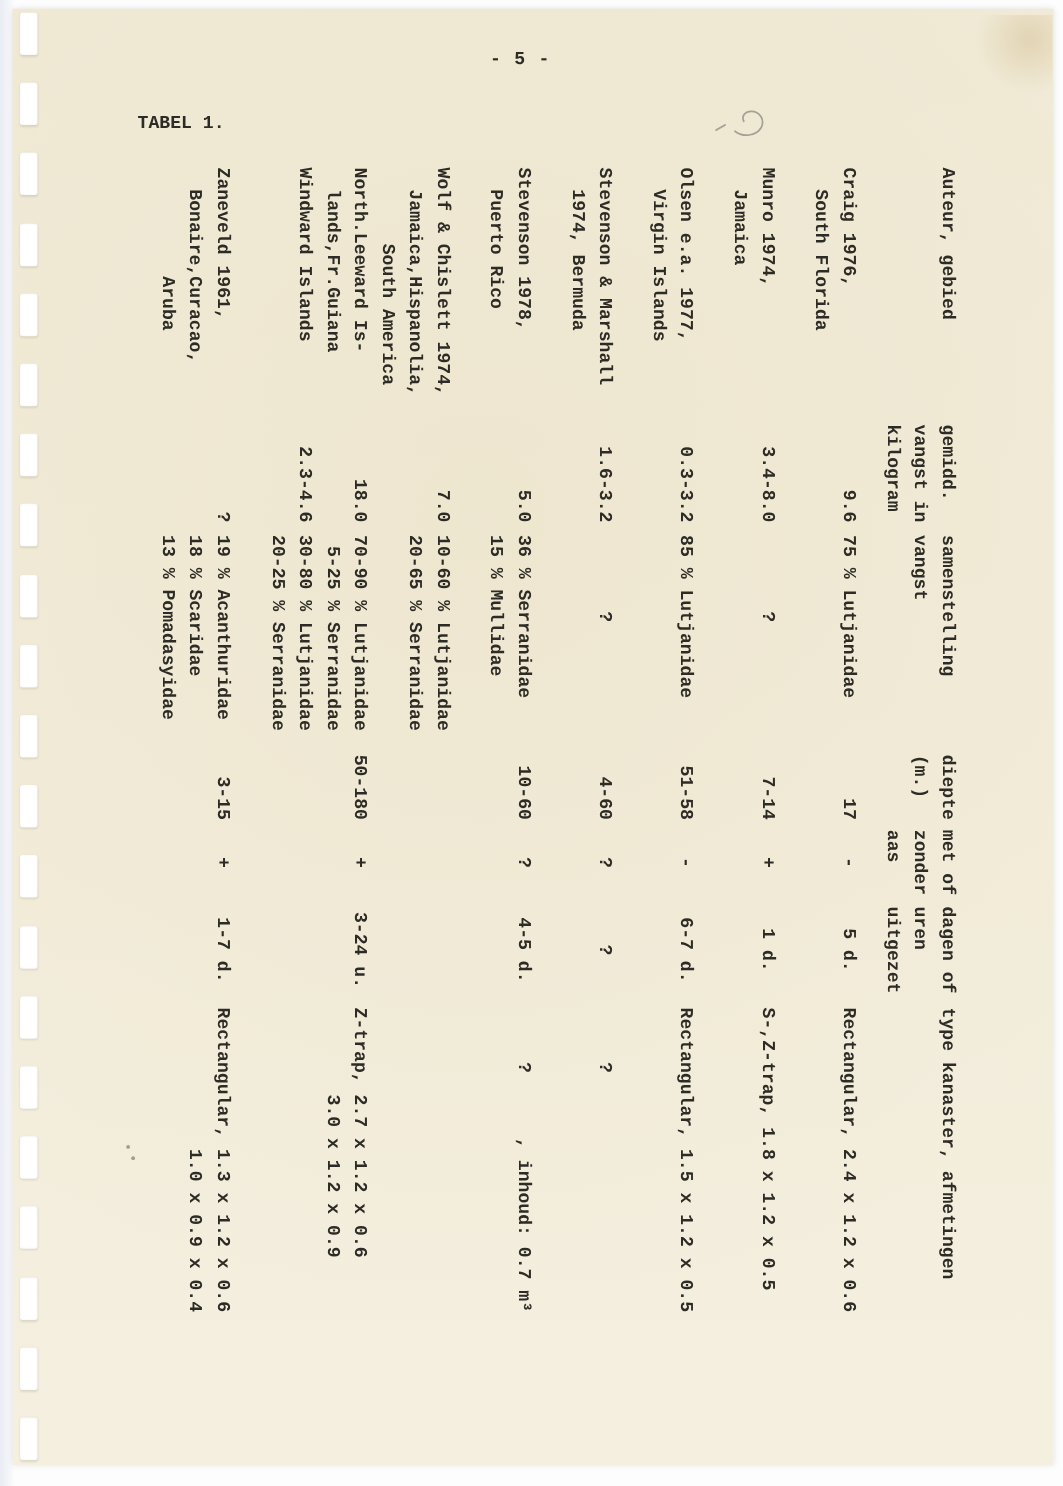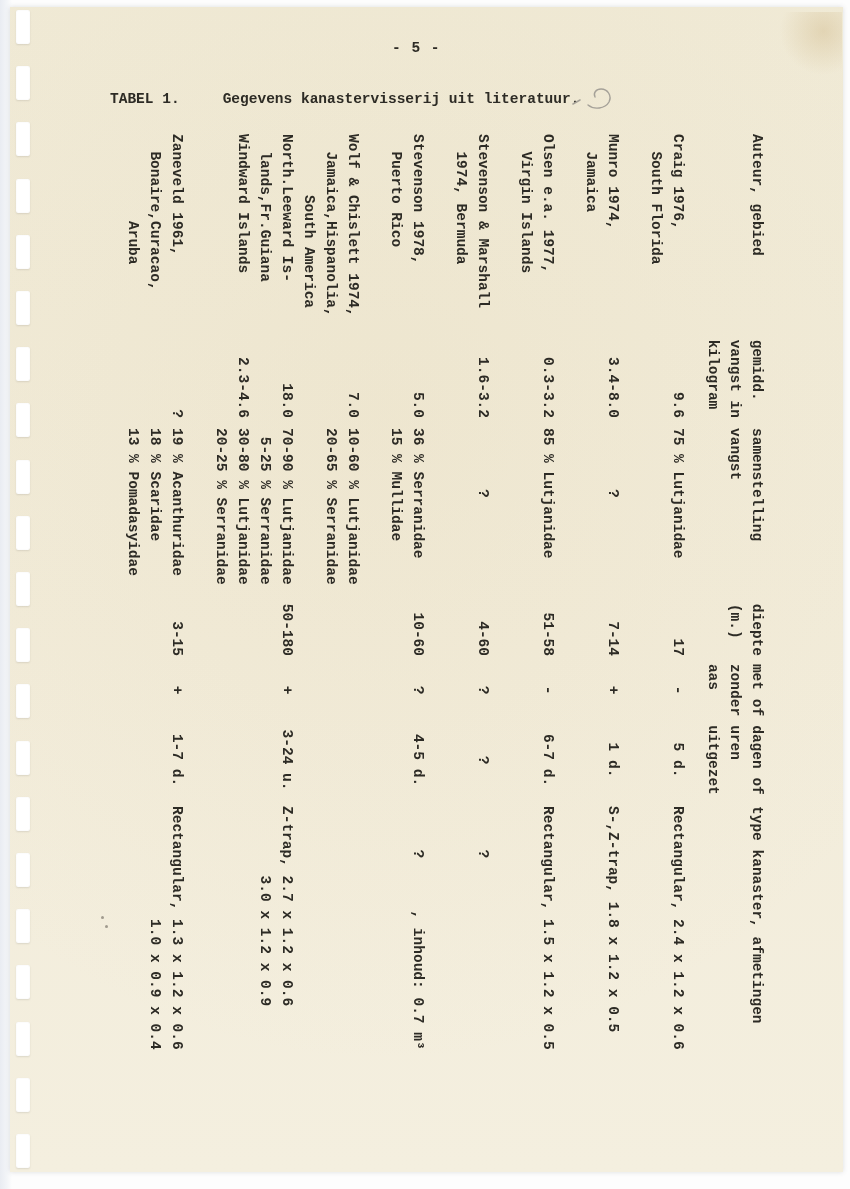--- a/index.html
+++ b/index.html
@@ -24,21 +24,21 @@
         border-radius:2px;z-index:5;
         box-shadow:0 1px 2px rgba(0,0,0,0.10), inset 0 0 2px rgba(0,0,0,0.05);}
   
   #smudge{position:absolute;left:780px;top:12px;width:62px;height:64px;z-index:4;
           background:radial-gradient(circle at 70% 30%, rgba(205,180,130,0.40), rgba(205,180,130,0) 70%);}
   .speck{position:absolute;width:3px;height:3px;border-radius:50%;
          background:rgba(92,88,78,0.55);z-index:4;}
   
   .doc{color:var(--ink);font-weight:700;z-index:6;}
   #page-number{position:absolute;left:392px;top:40px;font-size:14.5px;letter-spacing:1px;}
-  #title{position:absolute;left:110px;top:91px;font-size:14.5px;display:flex;white-space:pre;gap:26px;}
+  #title{position:absolute;left:110px;top:91px;font-size:14.5px;display:flex;white-space:pre;}
   #title .t-label{margin-right:17px;}
   
   #squiggle{position:absolute;left:566px;top:78px;z-index:6;}
   
   #tbl{position:absolute;left:768px;top:126px;width:960px;height:632px;
        transform:rotate(90deg);transform-origin:0 0;
        font-size:14.5px;line-height:22px;z-index:6;}
   .trow{display:flex;align-items:flex-start;}
   .trow.header{margin-bottom:13px;}
   #tbody .trow:nth-child(-n+5){margin-bottom:21px;}
@@ -87,21 +87,20 @@
       <div class="hole" style="top: 1134px;"></div>
     </div>
   <div id="smudge"></div>
   <div class="speck" style="left:101px;top:916px;"></div>
   <div class="speck" style="left:105px;top:925px;"></div>
 
   <div id="page-number" class="doc">- 5 -</div>
 
   <div id="title" class="doc">
     <span class="t-label">TABEL 1.</span>
-    <span class="t-text">Gegevens kanastervisserij uit literatuur.</span>
   </div>
 
   <svg id="squiggle" width="66" height="44" viewBox="0 0 66 44">
     <path d="M7 26 l7 -4" fill="none" stroke="var(--pen_mark)" stroke-width="1.6" stroke-linecap="round"></path>
     <path d="M22 27 c6 5 17 4 21 -3 c3 -6 -1 -13 -8 -13 c-5 0 -8 4 -6 8" fill="none" stroke="var(--pen_mark)" stroke-width="1.4" stroke-linecap="round"></path>
   </svg>
 
   <div id="tbl" class="doc">
     <div id="thead" class="trow header">
         <div class="cell c-author">

